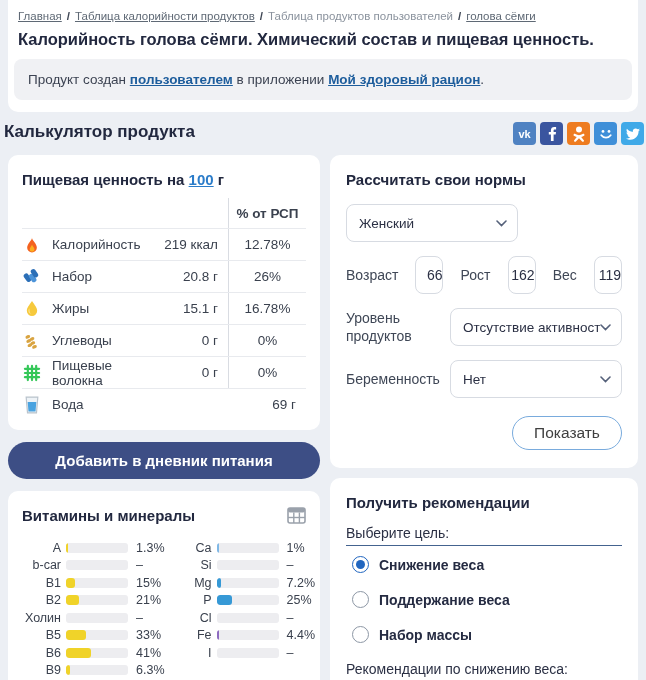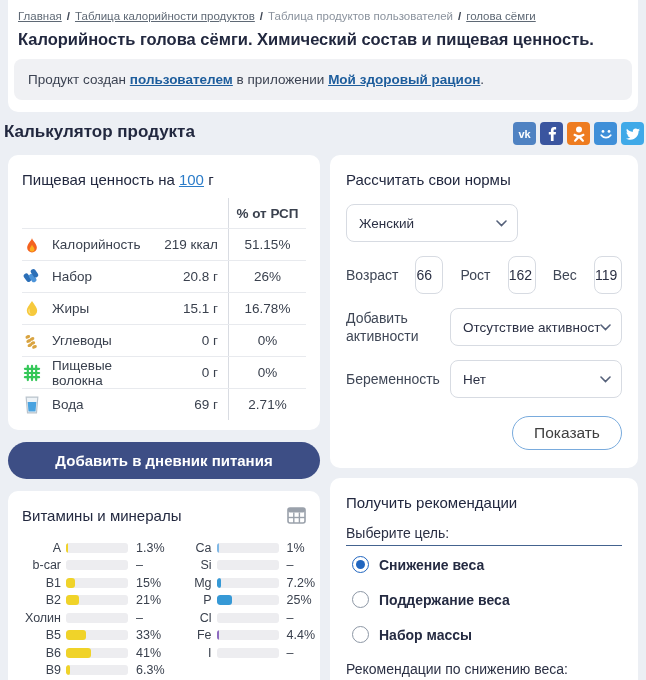--- a/index.html
+++ b/index.html
@@ -23,21 +23,21 @@
   .calc-header h2 { font-size:17px; font-weight:bold; color:#22283f; }
   .social { display:flex; gap:4px; }
   .social-btn { width:23px; height:23px; border-radius:4px; border:none; display:flex; align-items:center; justify-content:center; cursor:pointer; color:#fff; font-weight:bold; font-size:11px; padding:0; }
   .social-btn svg { display:block; }
 
   
   .columns { display:flex; gap:10px; padding:0 8px; align-items:flex-start; }
   .col-left { width:312px; flex:none; }
   .col-right { width:308px; flex:none; }
   .card { background:#fff; border-radius:10px; padding:14px; }
-  .card h3 { font-size:15px; font-weight:normal; color:#22283f; }
+  .card h3 { font-size:15px; font-weight:bold; color:#22283f; }
 
   
   .nutrition-card { padding:16px 0 0; }
   .nutrition-card h3 { padding:0 14px 10px; }
   .nutrition-card h3 a { color:#2b7cc9; text-decoration:underline; cursor:pointer; }
   .n-table { font-size:13.5px; color:#3a414e; }
   .n-row { display:flex; align-items:center; height:32px; border-top:1px solid #e8eaee; margin:0 14px 0 14px; }
   .n-row.header { border-top:none; height:30px; font-weight:bold; }
   .n-icon { width:30px; flex:none; display:flex; align-items:center; }
   .n-label { flex:1; }
@@ -64,21 +64,21 @@
 
   
   .norms-card { padding:16px 16px 18px; }
   .norms-card h3 { padding-bottom:16px; }
   .form-row { display:flex; align-items:center; margin-bottom:14px; }
   .form-label { flex:1; font-size:14px; color:#3f4756; padding-right:8px; line-height:1.3; }
   .select { width:172px; flex:none; height:38px; border:1px solid #d7dbe2; border-radius:8px; background:#fff; display:flex; align-items:center; padding:0 10px 0 12px; font-size:13.5px; color:#2b3044; cursor:pointer; }
   .select .sel-text { flex:1; white-space:nowrap; overflow:hidden; }
   .triple { display:flex; align-items:center; justify-content:space-between; margin-bottom:14px; }
   .triple .t-label { font-size:14px; color:#3f4756; }
-  .num-input { width:28px; height:38px; border:1px solid #d7dbe2; border-radius:8px; text-align:left; font-family:inherit; font-size:14px; color:#2b3044; }
+  .num-input { width:28px; height:38px; border:1px solid #d7dbe2; border-radius:8px; text-align:right; font-family:inherit; font-size:14px; color:#2b3044; }
   .btn-row { display:flex; justify-content:flex-end; padding-top:4px; }
   .show-btn { width:110px; height:34px; border-radius:19px; background:#fff; border:1.5px solid #79abdd; color:#404040; font-family:inherit; font-size:15.5px; cursor:pointer; }
 
   
   .rec-card { padding:16px 16px 14px; }
   .rec-card h3 { padding-bottom:14px; }
   .underlined { border-bottom:1px solid #44638f; padding-bottom:4px; margin-bottom:10px; font-size:14px; color:#2b3044; }
   .goal-row { display:flex; align-items:center; gap:10px; margin:10px 0 18px 6px; cursor:pointer; }
   .radio { width:17px; height:17px; border-radius:50%; border:1.5px solid #8d97a5; background:#fff; flex:none; display:flex; align-items:center; justify-content:center; }
   .radio.checked { border-color:#2166c0; }
@@ -151,21 +151,21 @@
 
         <div class="n-row">
           <span class="n-icon">
             <svg width="20" height="20" viewBox="0 0 24 24">
                 <path fill="#f4621f" d="M12 1.5c.6 3.6-1.7 5.3-3 7.2C7.5 10.8 6.2 13 6.2 15.2a5.8 5.8 0 0 0 11.6 0c0-2.2-1.3-4.4-2.8-6.5-1.3-1.9-3.6-3.6-3-7.2z"></path>
                 <path fill="#fcae1e" d="M12 10.5c.3 1.9-1 2.8-1.6 3.8-.7 1-1.2 2-1.2 3a2.9 2.9 0 0 0 5.8 0c0-1-.6-2-1.3-3-.7-1-1.9-1.9-1.7-3.8z"></path>
               </svg>
           </span>
           <span class="n-label">Калорийность</span>
           <span class="n-value">219 ккал</span>
-          <span class="n-pct">51.15%</span>
+          <span class="n-pct">12.78%</span>
         </div>
 
         <div class="n-row">
           <span class="n-icon">
             <svg width="20" height="20" viewBox="0 0 24 24">
                 <g transform="rotate(-35 12 12)">
                   <rect x="4" y="4" width="6" height="11" rx="3" fill="#2c6fb7"></rect>
                   <rect x="9" y="8" width="6" height="11" rx="3" fill="#4c94d9"></rect>
                   <rect x="14" y="4.5" width="6" height="11" rx="3" fill="#2c6fb7"></rect>
                 </g>
@@ -226,21 +226,20 @@
 
         <div class="n-row">
           <span class="n-icon">
             <svg width="20" height="20" viewBox="0 0 24 24">
                 <path d="M5 2.5h14l-1.6 19H6.6L5 2.5z" fill="#eef3f7" stroke="#b9c3cc" stroke-width="1.4"></path>
                 <path d="M6.8 8.5h10.4l-1 11.4H7.8l-1-11.4z" fill="#4aa3e0"></path>
               </svg>
           </span>
           <span class="n-label">Вода</span>
           <span class="n-value">69 г</span>
-          <span class="n-pct">2.71%</span>
         </div>
         <div class="n-bottom-pad"></div>
       </div>
     </section>
 
     <button class="diary-btn">Добавить в дневник питания</button>
 
     <section class="card vitamins-card">
       <div class="vit-head">
         <h3>Витамины и минералы</h3>
@@ -385,21 +384,21 @@
       </div>
       <div class="triple">
         <span class="t-label">Возраст</span>
         <input class="num-input" value="66" style="">
         <span class="t-label">Рост</span>
         <input class="num-input" value="162" style="">
         <span class="t-label">Вес</span>
         <input class="num-input" value="119" style="">
       </div>
       <div class="form-row">
-        <span class="form-label">Добавить активности</span>
+        <span class="form-label">Уровень продуктов</span>
         <div class="select">
           <span class="sel-text">Отсутствие активности</span>
           <svg width="11" height="7" viewBox="0 0 11 7">
               <path d="M1 1l4.5 4.5L10 1" stroke="#55617a" stroke-width="1.6" fill="none" stroke-linecap="round"></path>
             </svg>
         </div>
       </div>
       <div class="form-row">
         <span class="form-label">Беременность</span>
         <div class="select">

